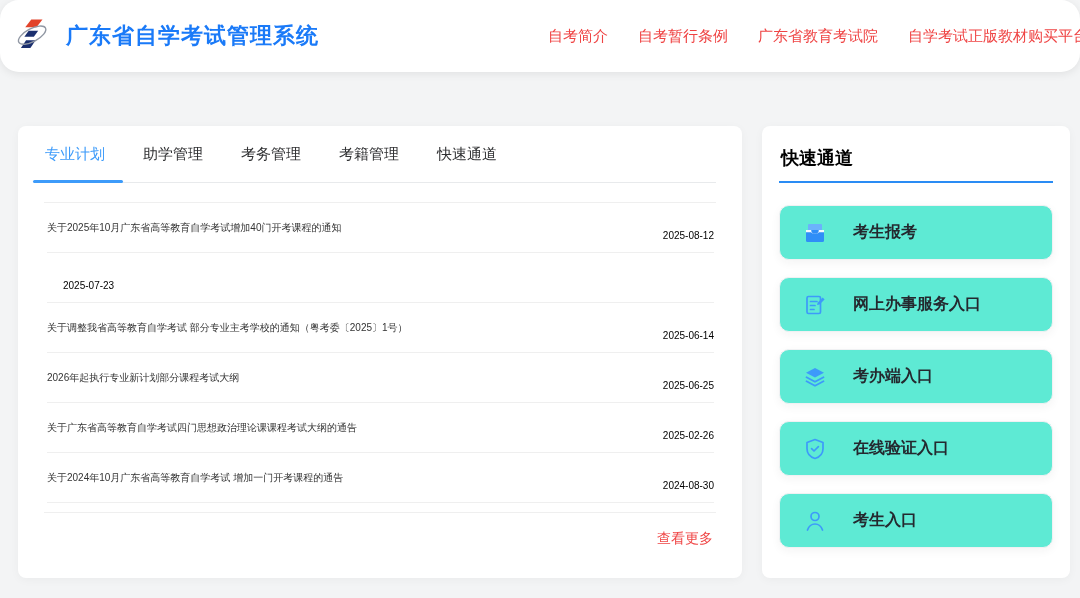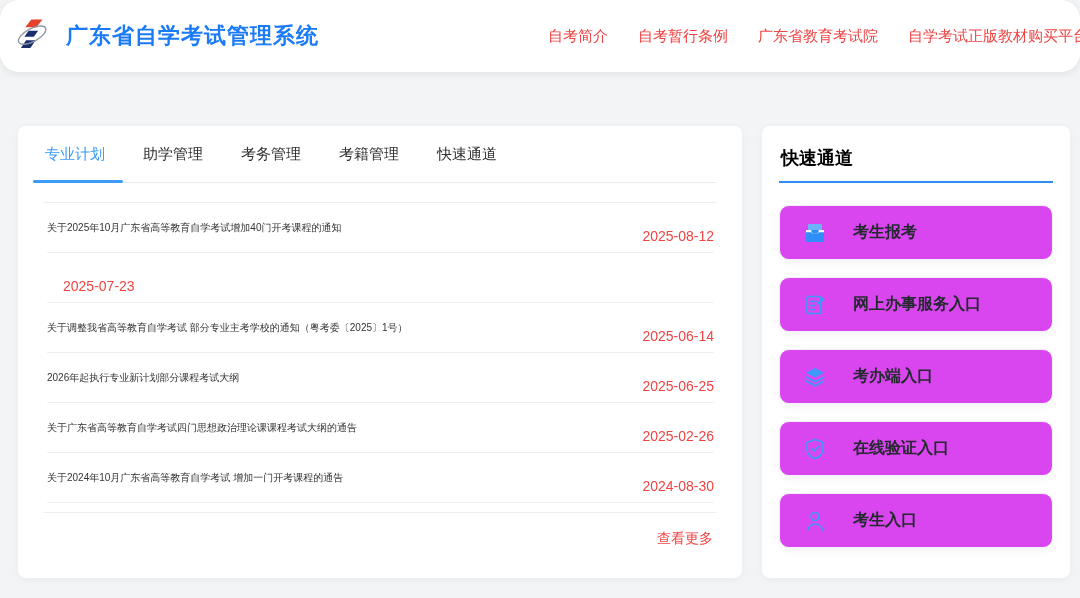--- a/index.html
+++ b/index.html
@@ -69,34 +69,34 @@
   .notice-row {
     height: 50px; border-bottom: 1px solid #efefef;
     display: flex; align-items: center; justify-content: space-between;
     cursor: pointer;
   }
   .notice-title {
     font-size: 10px; color: #333;
     overflow: hidden; text-overflow: ellipsis; white-space: nowrap;
     max-width: 560px;
   }
-  .notice-date { font-size: 14px; color: #ef4444; flex: none; margin-left: 16px; margin-top: 16px; }
+  .notice-date { font-size: 10px; color: #000000; flex: none; margin-left: 16px; margin-top: 16px; }
   .more-section {
     border-top: 1px solid #efefef; margin-top: 9px;
     display: flex; justify-content: flex-end;
     padding: 17px 3px 0 0;
   }
   .more-link { font-size: 14px; color: #ef4444; cursor: pointer; text-decoration: none; }
 
   
   .quick-title { font-size: 18px; font-weight: bold; color: #000000; margin: 4px 0 11px 2px; }
   .quick-underline { height: 2px; background: #2a8cf4; margin-bottom: 22px; }
   .quick-item {
     height: 55px; margin-bottom: 17px;
-    background: #d946ef; border: 1px solid #f0f1f3; border-radius: 10px;
+    background: #5eead4; border: 1px solid #f0f1f3; border-radius: 10px;
     box-shadow: 0 3px 10px rgba(31,35,41,0.05);
     display: flex; align-items: center; padding-left: 23px;
     cursor: pointer;
   }
   .quick-icon { width: 24px; height: 24px; flex: none; display: flex; }
   .quick-label { margin-left: 26px; font-size: 16px; font-weight: bold; color: #24292f; }
 </style>
 </head>
 <body>
 

